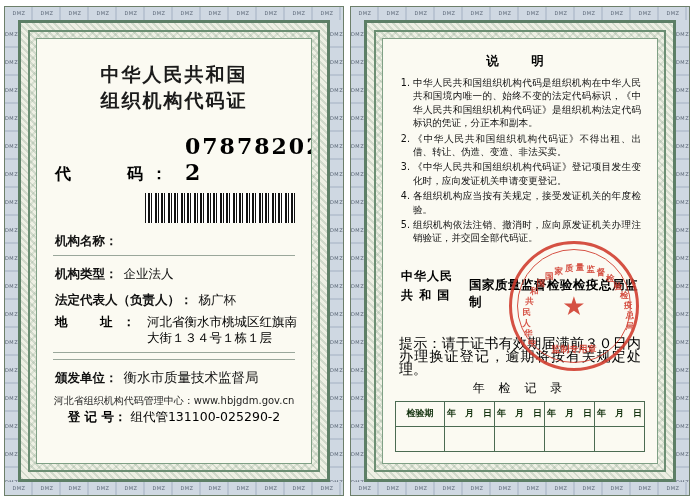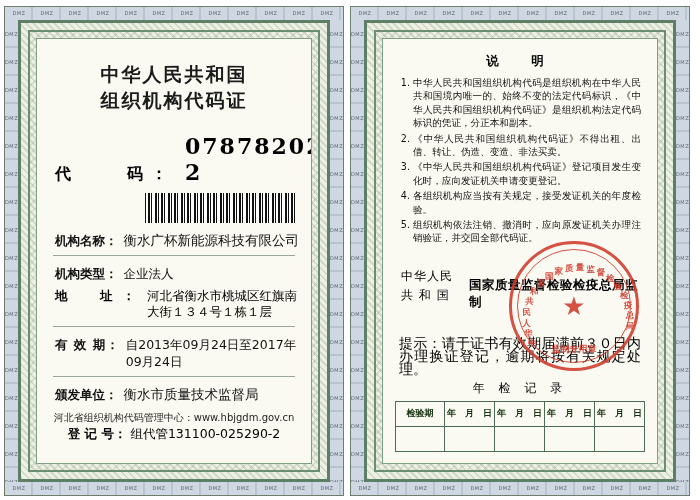--- a/index.html
+++ b/index.html
@@ -215,21 +215,21 @@
   .issuer-wrap {
     position: relative;
     margin-top: 14px;
     height: 72px;
   }
   .issuer-left {
     position: absolute;
     left: 6px;
     top: 8px;
     font-size: 12px;
-    font-weight: normal;
+    font-weight: bold;
     line-height: 19px;
     letter-spacing: 1px;
   }
   .issuer-main {
     position: absolute;
     left: 74px;
     top: 18px;
     font-size: 12.5px;
     font-weight: bold;
     letter-spacing: 0.5px;
@@ -385,42 +385,41 @@
 
             <div class="code-row">
               <div class="code-label">代　　码：</div>
               <div class="code-value">07878202-2</div>
             </div>
 
             <div class="barcode"></div>
 
             <div class="field">
               <div class="f-label">机构名称：</div>
-              <div class="f-value big">衡水广杯新能源科技有限公司</div>
             </div>
 
             <div class="sep-line"></div>
 
             <div class="field">
               <div class="f-label">机构类型：</div>
               <div class="f-value">企业法人</div>
             </div>
 
+            <div class="field">
+              <div class="f-label">法定代表人（负责人）：</div>
+              <div class="f-value">杨广杯</div>
+            </div>
 
             <div class="addr-row">
               <div class="addr-label">地　址：</div>
               <div class="addr-text">河北省衡水市桃城区红旗南大街１３４号１栋１层</div>
             </div>
 
             <div class="sep-line"></div>
 
-            <div class="field">
-              <div class="f-label sp1">有 效 期：</div>
-              <div class="f-value">自2013年09月24日至2017年09月24日</div>
-            </div>
 
             <div class="sep-line"></div>
 
             <div class="field">
               <div class="f-label">颁发单位：</div>
               <div class="f-value big">衡水市质量技术监督局</div>
             </div>
 
             <div class="small-note">河北省组织机构代码管理中心：www.hbjgdm.gov.cn</div>
 

